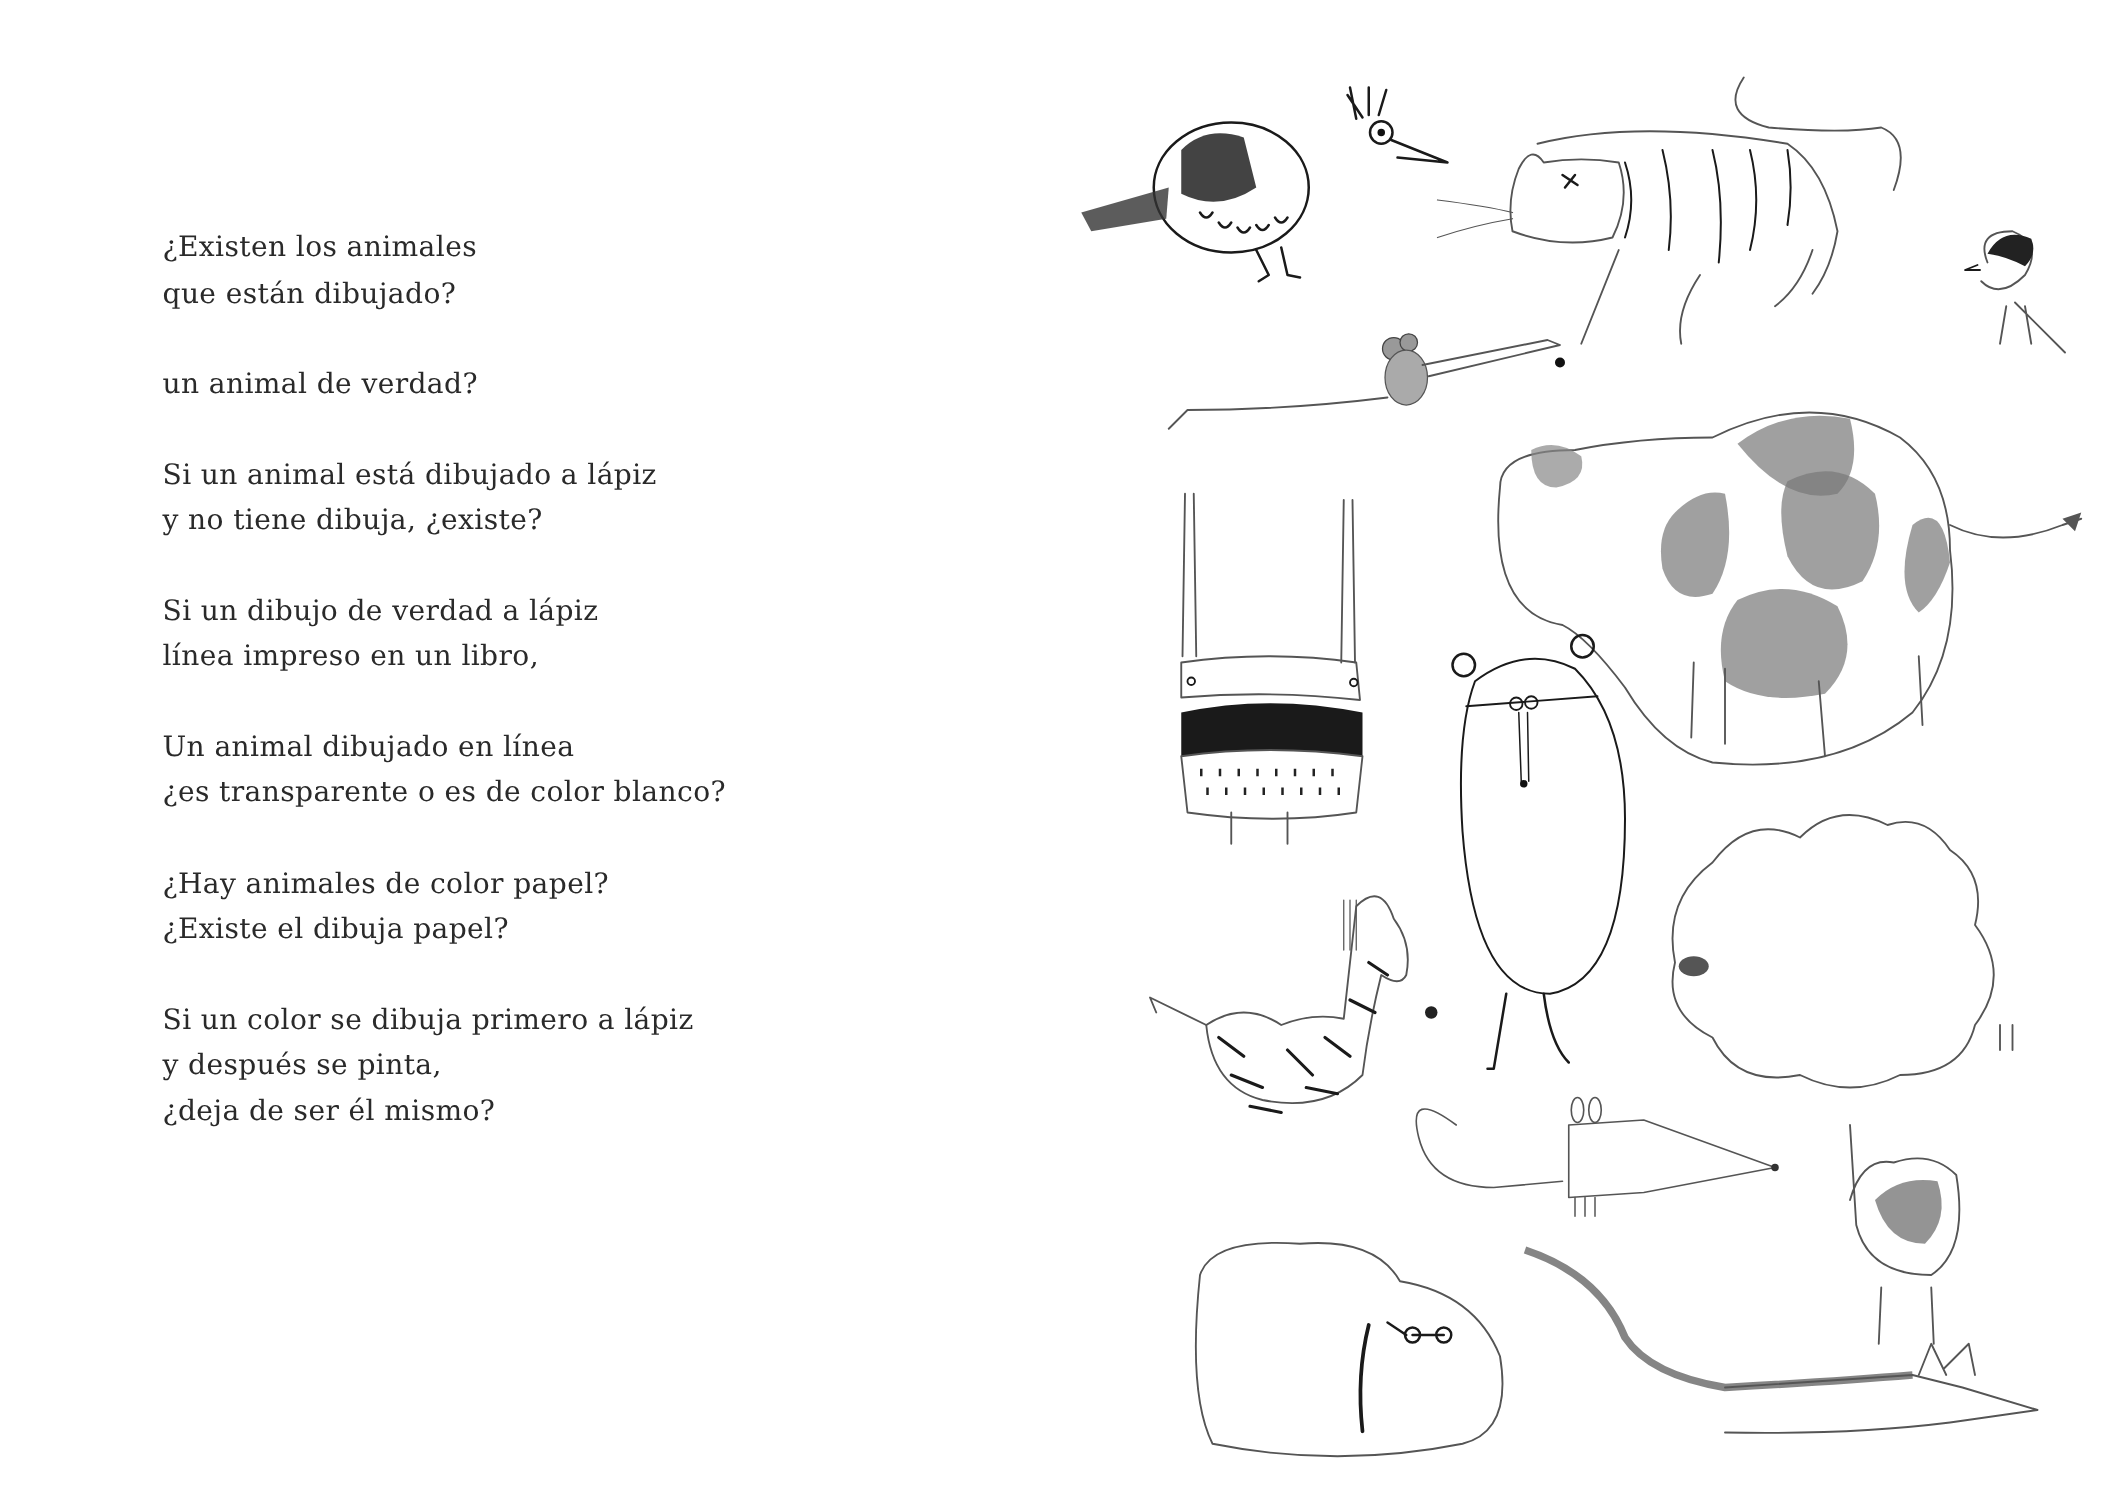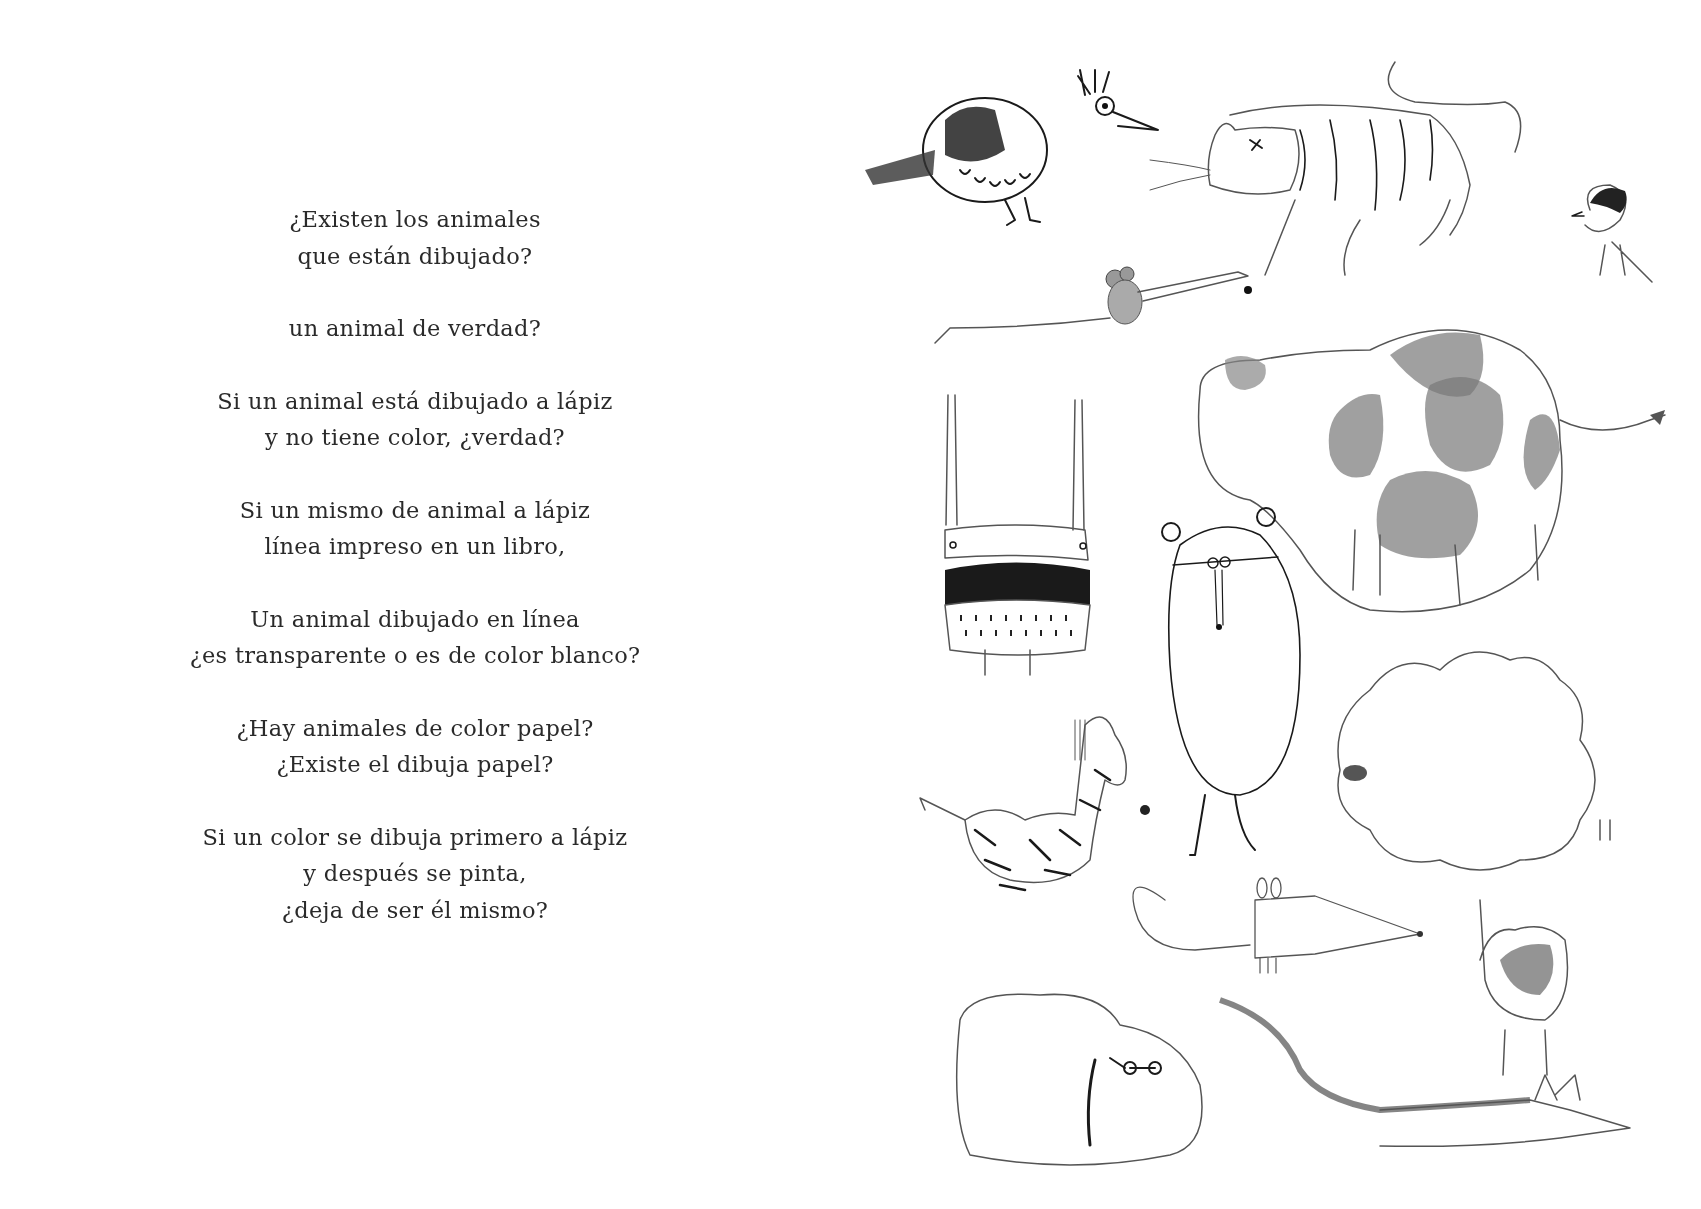--- a/index.html
+++ b/index.html
@@ -1,18 +1,18 @@
 <!DOCTYPE html>
 <html><head>
   <meta charset="utf-8">
   <style>
     html, body { margin: 0; padding: 0; background: #ffffff; }
     body { width: 1701px; height: 1209px; position: relative; overflow: hidden; font-family: "DejaVu Serif", "Liberation Serif", serif; color: #2a2a2a; }
     .page-left { position: absolute; left: 0; top: 0; width: 830px; height: 1209px; }
-    .poem { position: absolute; left: 130px; top: 201px; width: 570px; text-align: center; }
+    .poem { position: absolute; left: 130px; top: 180px; width: 570px; }
     .stanza { margin: 0 0 36px 0; }
     .line { display: block; font-size: 22.5px; line-height: 36.5px; letter-spacing: 0.3px; white-space: nowrap; }
     .page-right { position: absolute; left: 830px; top: 0; width: 871px; height: 1209px; }
     .page-right svg { position: absolute; left: 0; top: 0; }
     .ink { fill: none; stroke: #1a1a1a; stroke-linecap: round; stroke-linejoin: round; }
     .pencil { fill: none; stroke: #555; stroke-linecap: round; stroke-linejoin: round; }
   </style>
 </head>
 <body>
 
@@ -20,24 +20,24 @@
   <div class="poem">
     <div class="stanza">
       <span class="line">¿Existen los animales</span>
       <span class="line">que están dibujado?</span>
     </div>
     <div class="stanza">
       <span class="line">un animal de verdad?</span>
     </div>
     <div class="stanza">
       <span class="line">Si un animal está dibujado a lápiz</span>
-      <span class="line">y no tiene color, ¿verdad?</span>
+      <span class="line">y no tiene dibuja, ¿existe?</span>
     </div>
     <div class="stanza">
-      <span class="line">Si un mismo de animal a lápiz</span>
+      <span class="line">Si un dibujo de verdad a lápiz</span>
       <span class="line">línea impreso en un libro,</span>
     </div>
     <div class="stanza">
       <span class="line">Un animal dibujado en línea</span>
       <span class="line">¿es transparente o es de color blanco?</span>
     </div>
     <div class="stanza">
       <span class="line">¿Hay animales de color papel?</span>
       <span class="line">¿Existe el dibuja papel?</span>
     </div>

